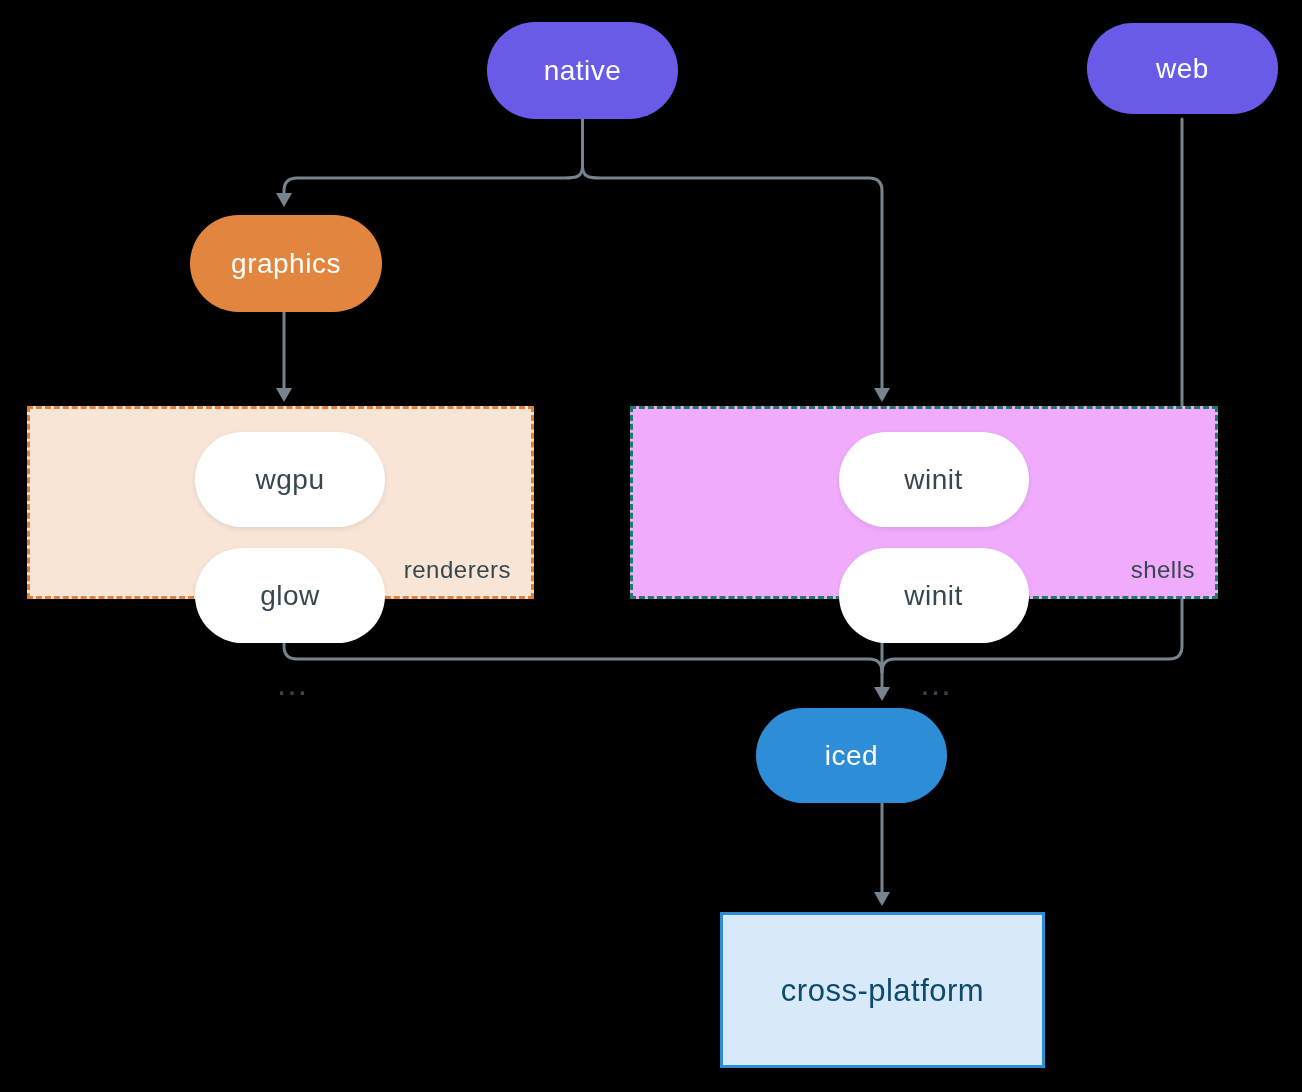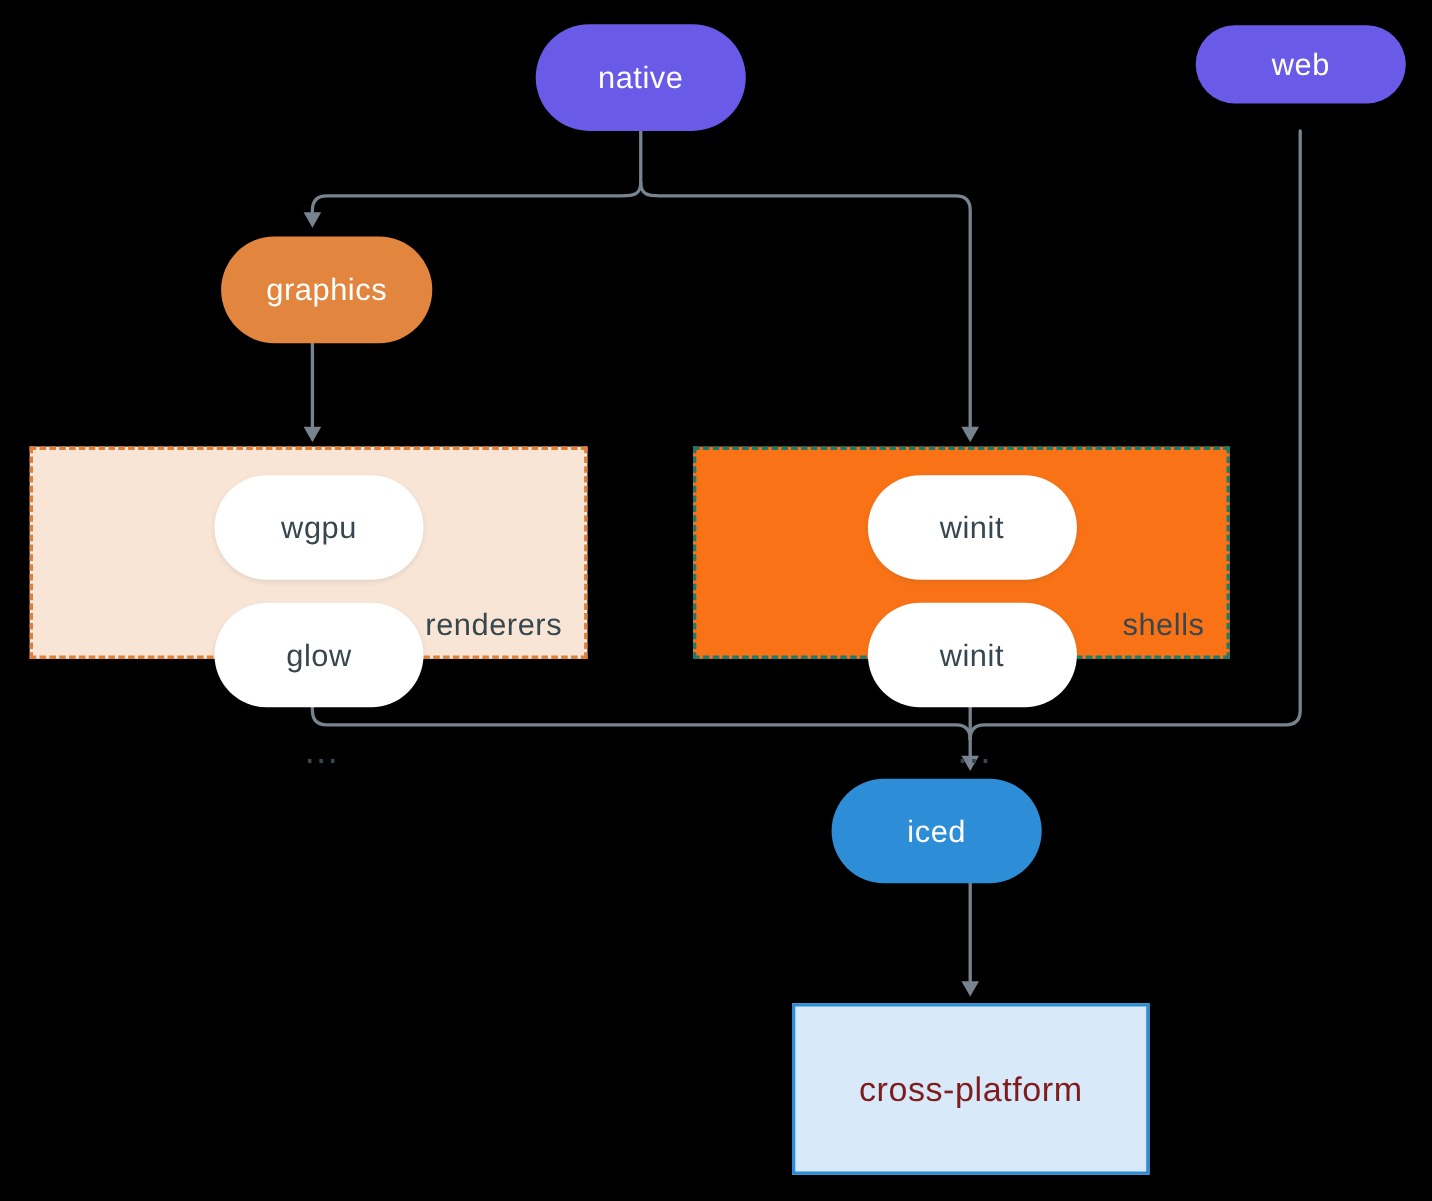--- a/index.html
+++ b/index.html
@@ -41,41 +41,41 @@
   }
   .pill.purple { background: #6a5ae8; color: #ffffff; }
   .pill.orange { background: #e2863f; color: #ffffff; }
   .pill.blue   { background: #2d8dd6; color: #ffffff; }
   .pill.white  {
     background: #ffffff;
     color: #37474f;
     box-shadow: 0 2px 5px rgba(40, 50, 60, 0.10);
   }
   #node-native   { left: 487px;  top: 22px;  width: 191px; height: 97px; }
-  #node-web      { left: 1087px; top: 23px;  width: 191px; height: 71px; }
-  #node-graphics { left: 201px;  top: 215px; width: 192px; height: 97px; }
+  #node-web      { left: 1087px; top: 23px;  width: 191px; height: 91px; }
+  #node-graphics { left: 190px;  top: 215px; width: 192px; height: 97px; }
   #node-iced     { left: 756px;  top: 708px; width: 191px; height: 95px; }
 
   .group {
     position: absolute;
     box-sizing: border-box;
     width: 507px;
     height: 193px;
   }
   #group-renderers {
     left: 27px;
     top: 406px;
     background: #f9e5d5;
     border: 3px dashed #e0813a;
   }
   #group-shells {
     left: 630px;
     top: 406px;
-    width: 488px;
-    background: #f97316;
+    width: 588px;
+    background: #f0abfc;
     border: 3px dashed #1e7b6b;
     text-align: center;
   }
   .group-row {
     display: flex;
     align-items: center;
     gap: 21px;
     padding: 23px 0 0 19px;
     flex-direction: column;
   }
@@ -88,40 +88,40 @@
   .ellipsis {
     font-size: 34px;
     color: #37474f;
     margin-left: 5px;
     letter-spacing: 1px;
   }
   .group-label {
     position: absolute;
     right: 20px;
     bottom: 12px;
-    font-size: 28px;
+    font-size: 24px;
     color: #37474f;
     letter-spacing: 0.5px;
   }
   .app-box {
     position: absolute;
     left: 720px;
     top: 912px;
     width: 325px;
     height: 156px;
     box-sizing: border-box;
     background: #d8e9f9;
     border: 3px solid #2d8dd6;
     display: flex;
     flex-direction: column;
     align-items: center;
     justify-content: center;
     font-size: 31px;
     line-height: 47px;
-    color: #7f1d1d;
+    color: #0c4a6e;
     text-align: center;
     letter-spacing: 0.5px;
   }
 </style>
 </head>
 <body>
 
 <div class="canvas">
 
   <svg class="edges-layer" width="1302" height="1092" viewBox="0 0 1302 1092">

